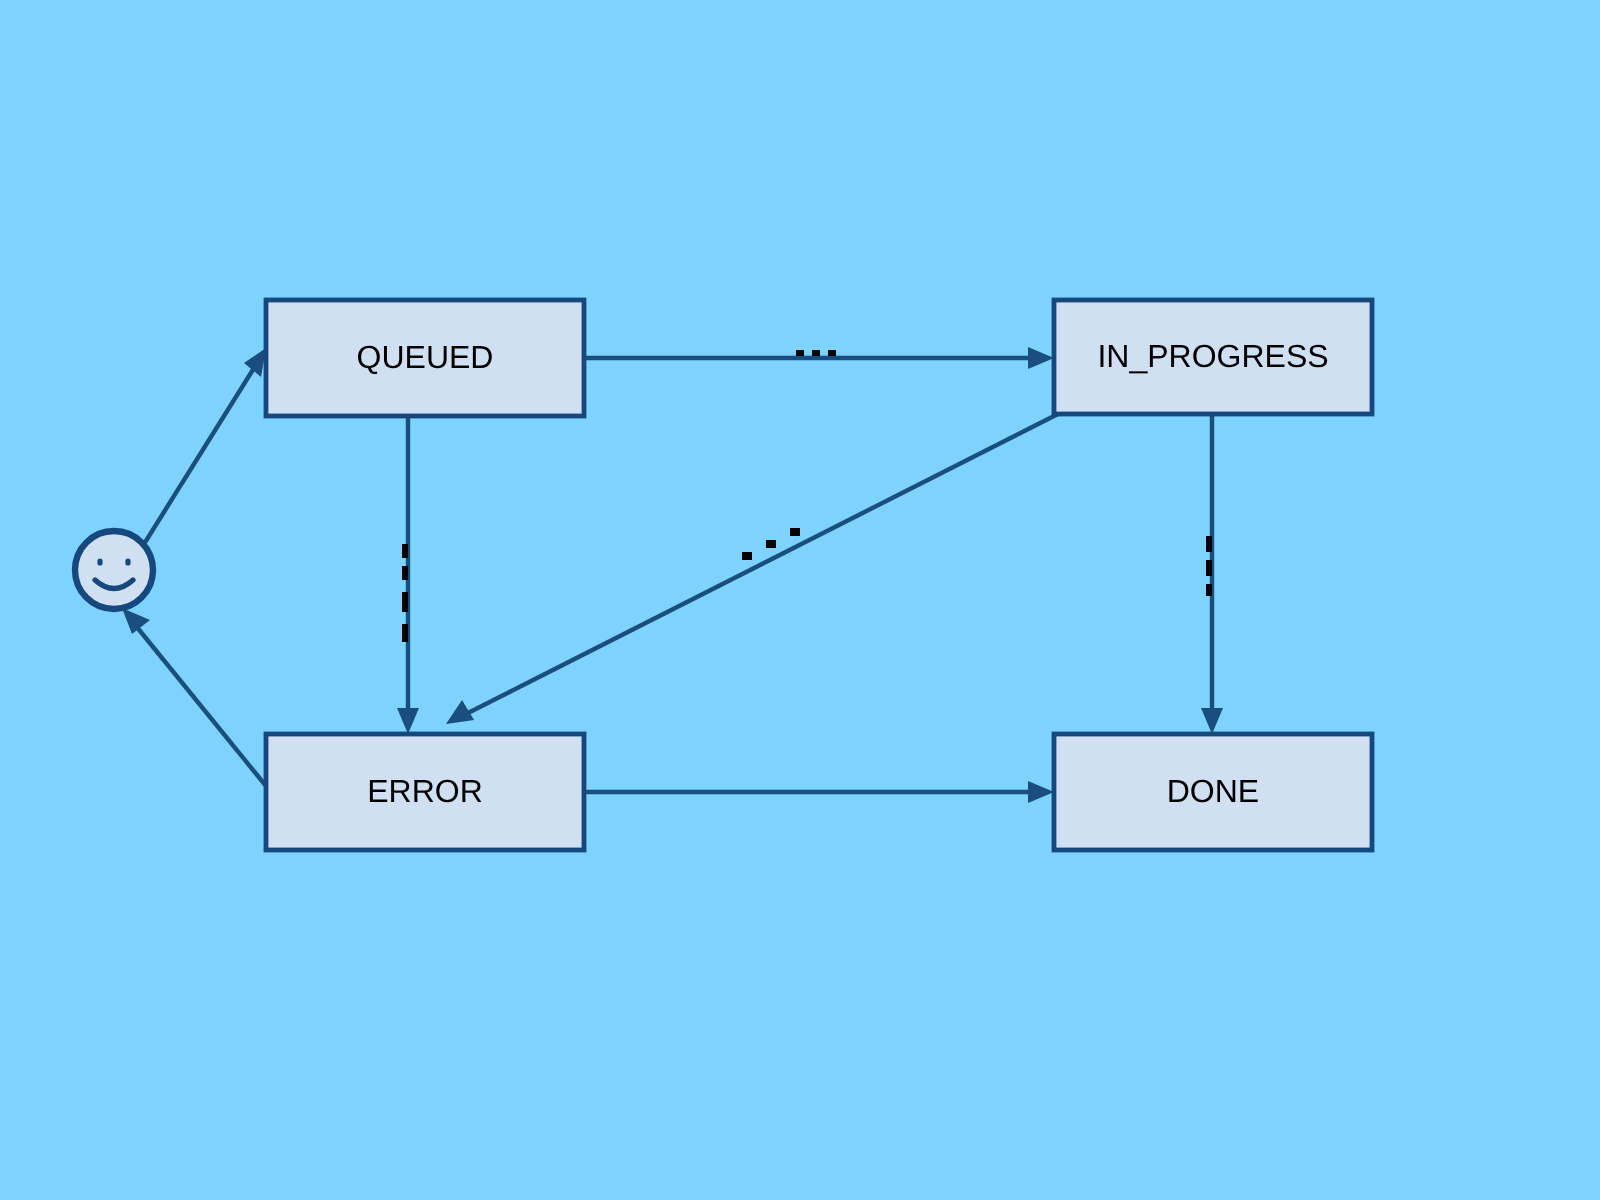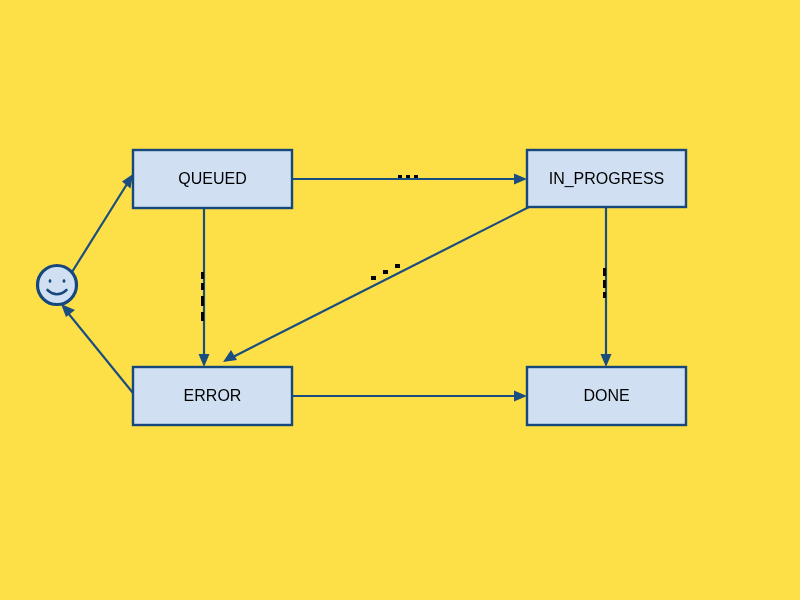--- a/index.html
+++ b/index.html
@@ -11,21 +11,21 @@
   body {
     width: 800px;
     height: 600px;
     overflow: hidden;
     font-family: "Liberation Sans", sans-serif;
   }
   #canvas-root {
     position: relative;
     width: 800px;
     height: 600px;
-    background: #fde047;
+    background: #7dd3fc;
   }
   #diagram-svg {
     position: absolute;
     top: 0;
     left: 0;
     width: 800px;
     height: 600px;
     display: block;
   }
   .state-box-rect {

